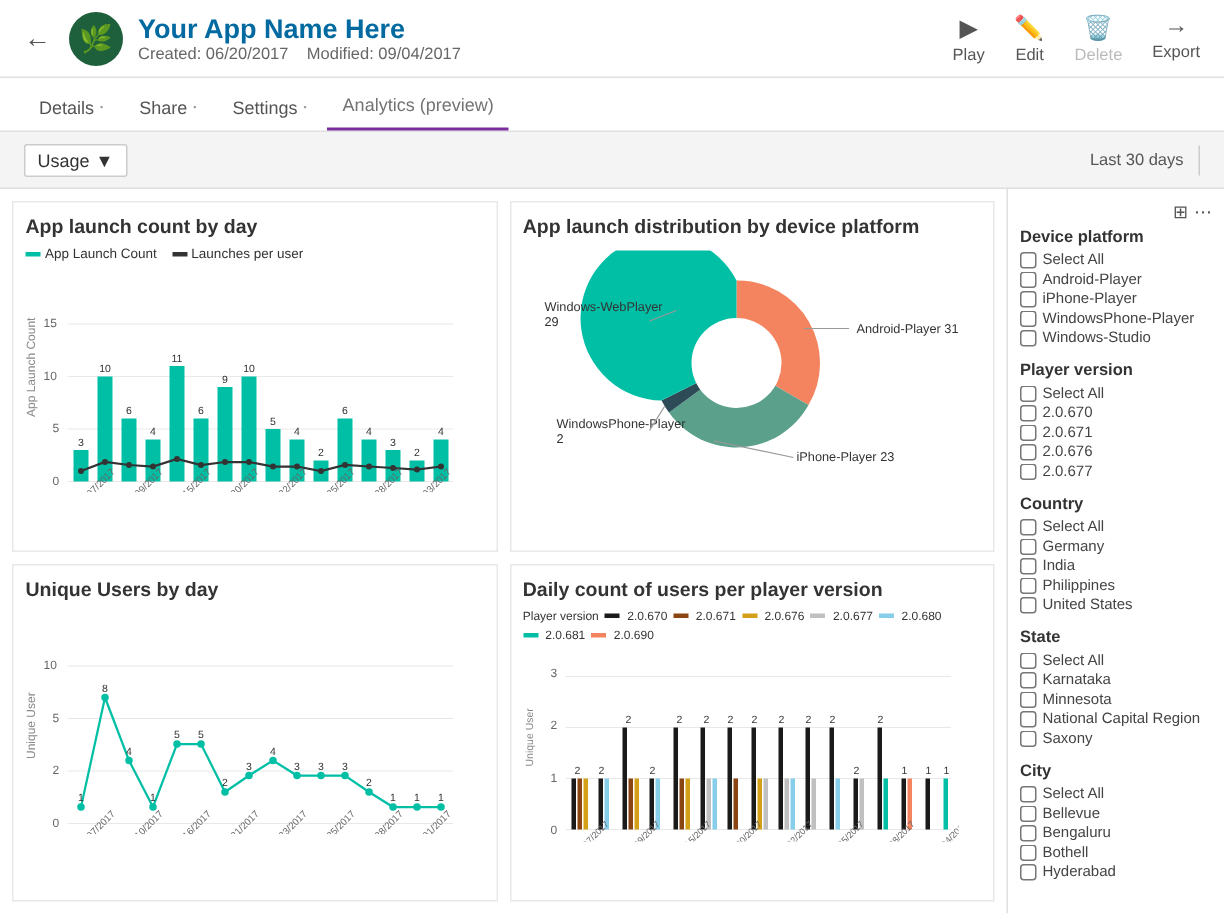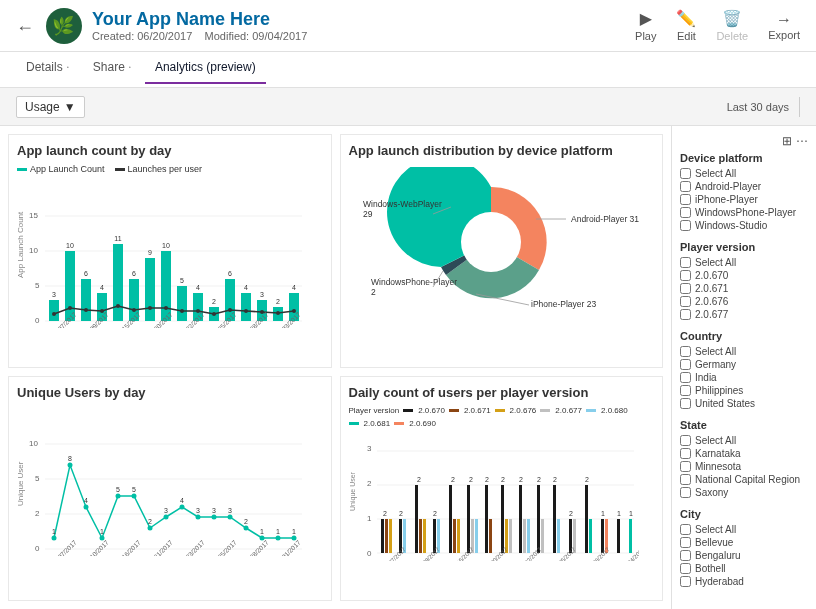--- a/index.html
+++ b/index.html
@@ -12,23 +12,23 @@
     .app-logo span { color: white; font-size: 18px; }
     .app-info { flex: 1; }
     .app-name { font-size: 18px; font-weight: 600; color: #0369a1; }
     .app-meta { font-size: 11px; color: #666; }
     .header-actions { display: flex; gap: 20px; }
     .header-action { display: flex; flex-direction: column; align-items: center; font-size: 11px; color: #555; cursor: pointer; gap: 2px; }
     .header-action .icon { font-size: 16px; }
     .header-action.disabled { color: #bbb; }
 
     
-    .nav-tabs { display: flex; align-items: flex-start; padding: 0 16px; border-bottom: 1px solid #e0e0e0; height: 36px; gap: 4px; }
+    .nav-tabs { display: flex; align-items: flex-end; padding: 0 16px; border-bottom: 1px solid #e0e0e0; height: 36px; gap: 4px; }
     .nav-tab { padding: 8px 10px; font-size: 12px; color: #555; cursor: pointer; position: relative; display: flex; align-items: center; gap: 4px; }
-    .nav-tab.active { color: #0f172a; border-bottom: 2px solid #7b2d9e; font-weight: 500; }
+    .nav-tab.active { color: #737373; border-bottom: 2px solid #7b2d9e; font-weight: 500; }
     .nav-dot { font-size: 6px; color: #999; }
 
     
     .toolbar { display: flex; align-items: center; justify-content: space-between; padding: 6px 16px; background: #f4f4f4; border-bottom: 1px solid #e0e0e0; height: 38px; }
     .dropdown-select { border: 1px solid #ccc; background: white; padding: 3px 8px; font-size: 12px; cursor: pointer; border-radius: 2px; display: flex; align-items: center; gap: 4px; }
     .toolbar-right { display: flex; align-items: center; gap: 10px; font-size: 11px; color: #555; }
     .toolbar-divider { width: 1px; height: 20px; background: #ccc; }
     .refresh-info { font-size: 11px; color: #555; }
 
     
@@ -90,20 +90,24 @@
   </div>
 </div>
 
 <div class="nav-tabs">
   <div class="nav-tab">
       <span>Details</span>
       <span class="nav-dot">•</span>
     </div>
   <div class="nav-tab">
       <span>Share</span>
+      <span class="nav-dot">•</span>
+    </div>
+  <div class="nav-tab">
+      <span>Settings</span>
       <span class="nav-dot">•</span>
     </div>
   <div class="nav-tab active">
       <span>Analytics (preview)</span>
     </div>
 </div>
 
 <div class="toolbar">
   <div class="dropdown-select">
     <span>Usage</span>

